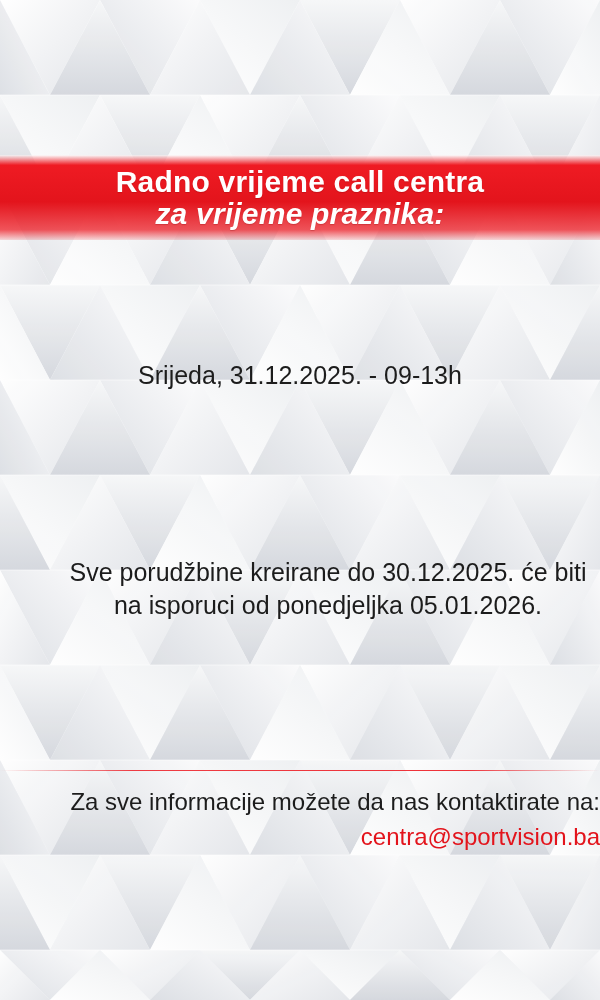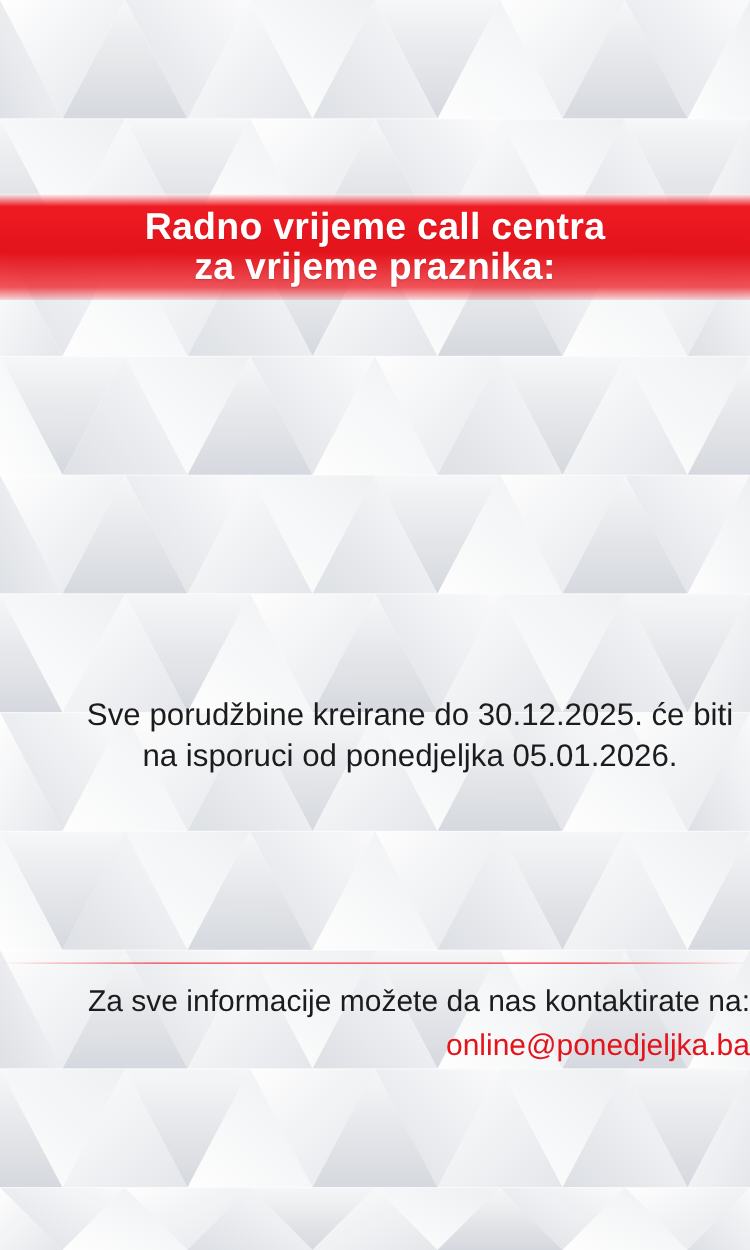--- a/index.html
+++ b/index.html
@@ -57,20 +57,21 @@
     color: #ffffff;
     font-size: 30px;
     font-weight: bold;
     line-height: 1.05;
     letter-spacing: 0.2px;
     white-space: nowrap;
     text-shadow: 0 1px 1px rgba(120,0,5,0.25);
   }
   .banner-line.l2 {
     margin-top: 1px;
+    font-style: italic;
   }
 
   
   .schedule {
     position: absolute;
     left: 0;
     top: 360px;
     width: 100%;
     text-align: center;
   }
@@ -322,27 +323,28 @@
       <path d="M0,95 H600 M0,190 H600 M0,285 H600 M0,380 H600 M0,475 H600 M0,570 H600 M0,665 H600 M0,760 H600 M0,855 H600 M0,950 H600"></path>
     </g>
   </svg>
 
   <div class="banner">
     <div class="banner-line l1">Radno vrijeme call centra</div>
     <div class="banner-line l2">za vrijeme praznika:</div>
   </div>
 
   <div class="schedule">
+    <div class="schedule-row">Srijeda, 31.12.2025. - 09-13h</div>
   </div>
 
   <div class="orders">
     <div class="orders-row">Sve porudžbine kreirane do 30.12.2025. će biti</div>
     <div class="orders-row">na isporuci od ponedjeljka 05.01.2026.</div>
   </div>
 
   <div class="divider"></div>
 
   <div class="contact">
     <div class="contact-text">Za sve informacije možete da nas kontaktirate na:</div>
-    <a class="contact-email" href="#">online@ponedjeljka.ba</a>
+    <a class="contact-email" href="#">centra@sportvision.ba</a>
   </div>
 
 </div>
 
 </body></html>

